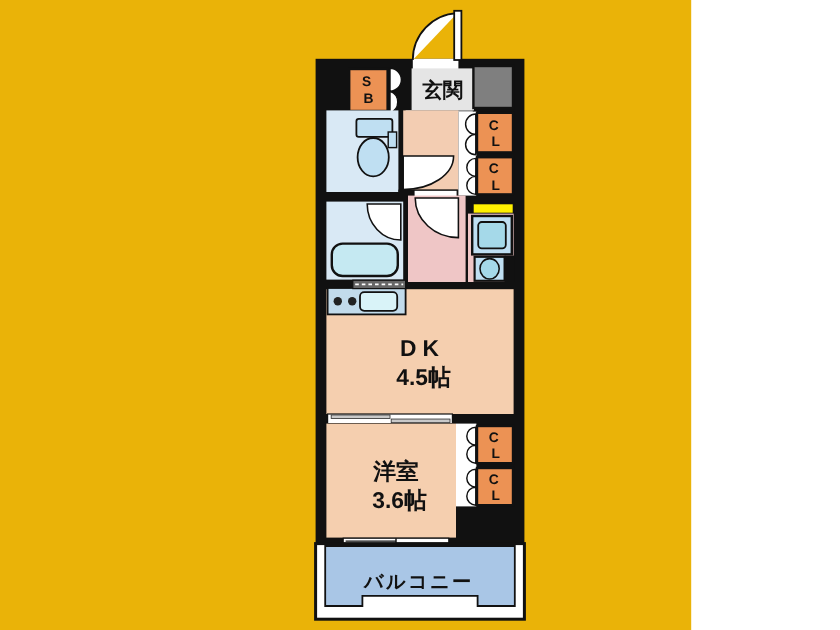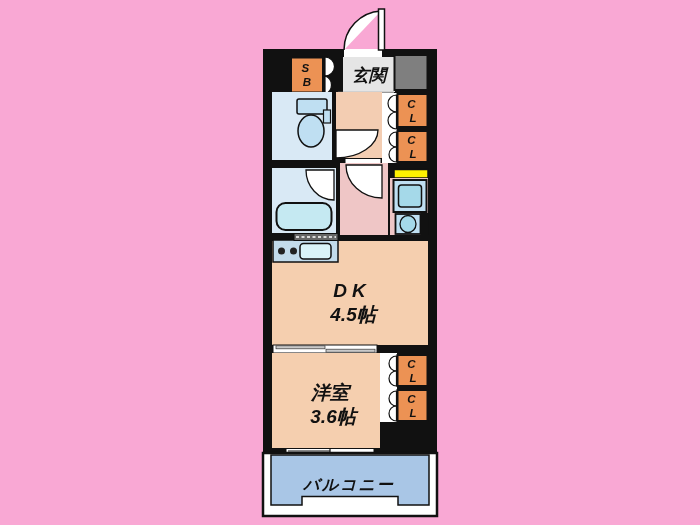--- a/index.html
+++ b/index.html
@@ -1,17 +1,17 @@
 <!DOCTYPE html>
 <html><head>
 <meta charset="utf-8">
 <style>
   html,body{margin:0;padding:0;background:#fff;}
-  .canvas{position:relative;width:700px;height:525px;background:#f9a8d4;overflow:hidden;
-          font-family:"Liberation Sans", sans-serif;font-style:italic;}
+  .canvas{position:relative;width:576px;height:525px;background:#eab308;overflow:hidden;
+          font-family:"Liberation Sans", sans-serif;}
   svg text{font-family:"Liberation Sans", sans-serif;fill:#111;}
   .room-label{font-size:19px;font-weight:600;}
   .small-label{font-size:11.5px;font-weight:700;}
   .entrance-label{font-size:17px;font-weight:600;}
   .balcony-label{font-size:16px;font-weight:600;letter-spacing:2px;}
 </style>
 </head>
 <body>
 
 <div class="canvas">

